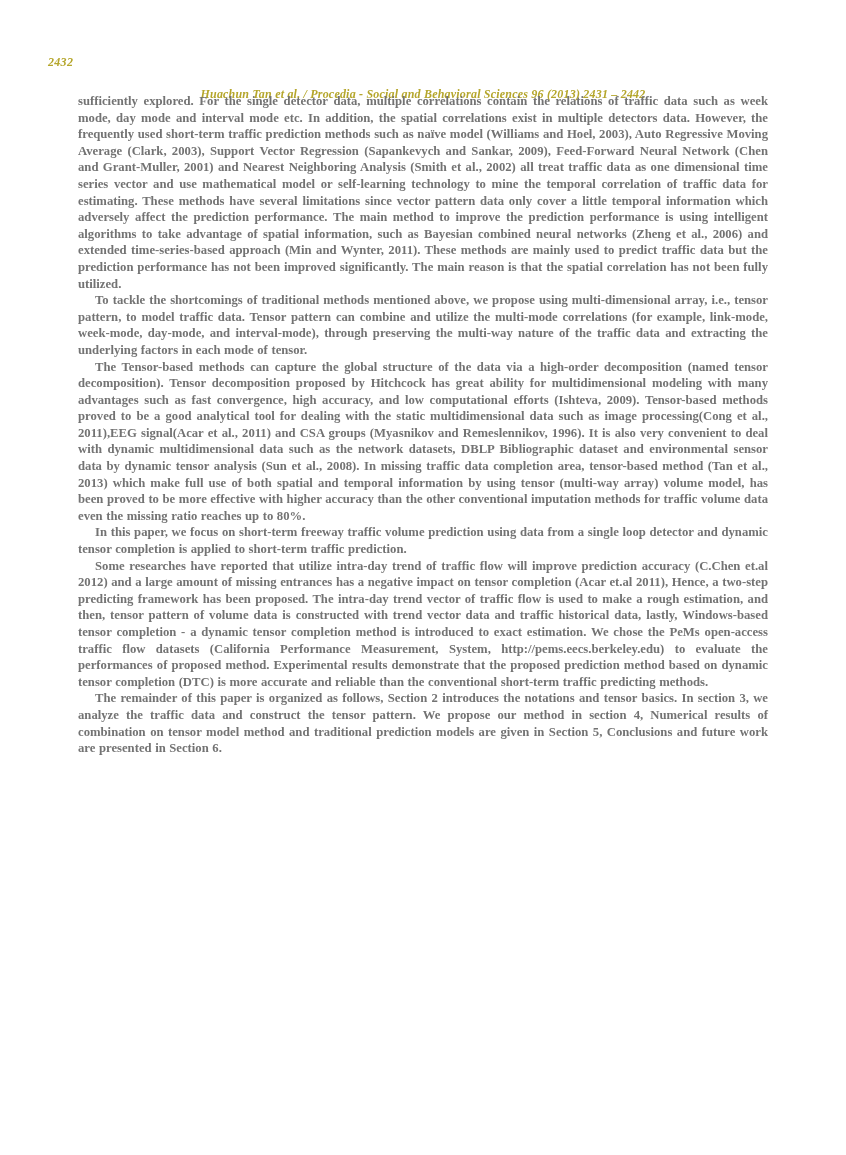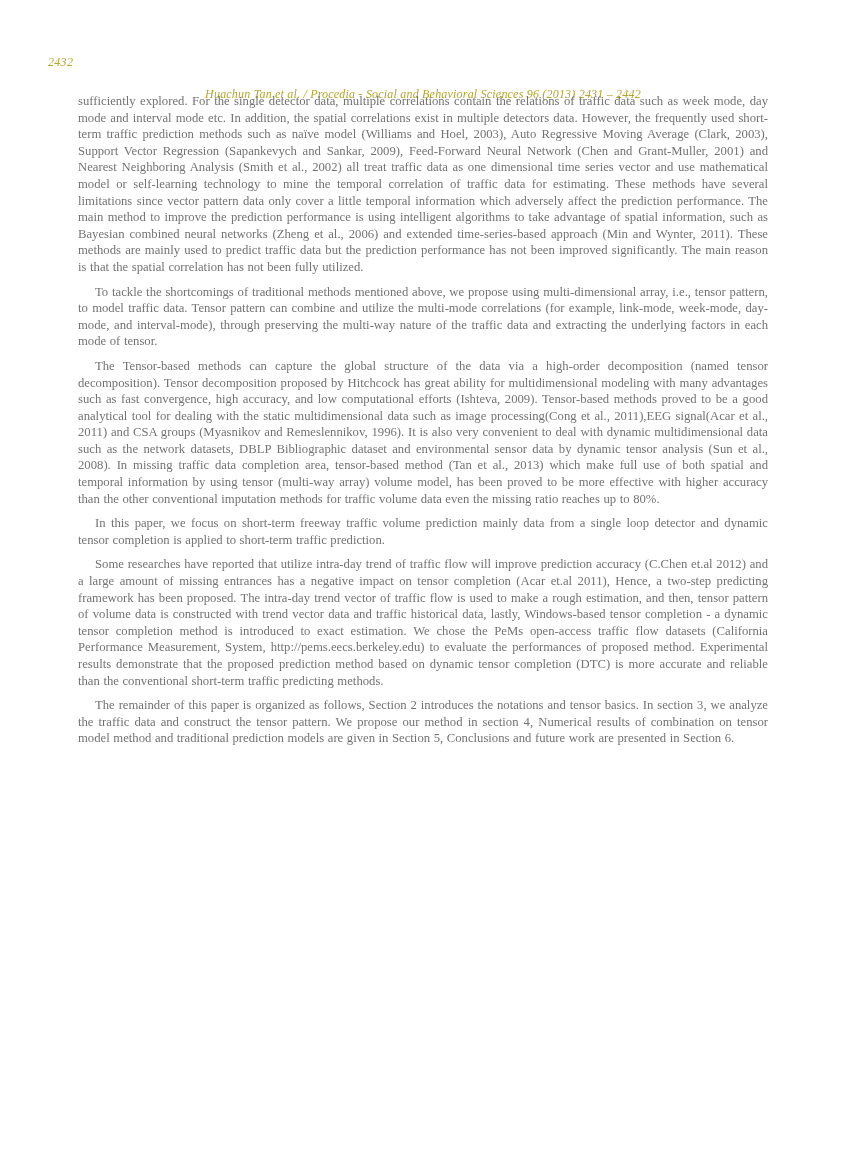--- a/index.html
+++ b/index.html
@@ -8,20 +8,21 @@
     background: #ffffff;
   }
   .page {
     position: relative;
     width: 846px;
     height: 1155px;
     background: #ffffff;
     font-family: "Liberation Serif", "DejaVu Serif", serif;
     color: #1a1a1a;
     overflow: hidden;
+    font-weight: bold;
   }
   .header {
     position: absolute;
     top: 55px;
     left: 48px;
     right: 48px;
     height: 16px;
     font-size: 12px;
     font-style: italic;
   }
@@ -47,35 +48,34 @@
     font-size: 12.7px;
     line-height: 16.6px;
     word-spacing: 0.4px;
   }
   .content p {
     margin: 0;
     padding: 0;
   }
   .content p.indent {
     text-indent: 17px;
-    margin-top: 8px;
   }
 </style>
 </head>
 <body>
 
 <div class="page" style="background: rgb(255, 255, 255);">
 
   <div class="header" style="color: rgb(181, 166, 44);">
     <span class="pagenum">2432</span>
     <span class="runhead">Huachun Tan et al. / Procedia - Social and Behavioral Sciences 96 (2013) 2431 – 2442</span>
   </div>
 
   <div class="content" style="color: #737373;">
     <p>sufficiently explored. For the single detector data, multiple correlations contain the relations of traffic data such as week mode, day mode and interval mode etc. In addition, the spatial correlations exist in multiple detectors data. However, the frequently used short-term traffic prediction methods such as naïve model (Williams and Hoel, 2003), Auto Regressive Moving Average (Clark, 2003), Support Vector Regression (Sapankevych and Sankar, 2009), Feed-Forward Neural Network (Chen and Grant-Muller, 2001) and Nearest Neighboring Analysis (Smith et al., 2002) all treat traffic data as one dimensional time series vector and use mathematical model or self-learning technology to mine the temporal correlation of traffic data for estimating. These methods have several limitations since vector pattern data only cover a little temporal information which adversely affect the prediction performance. The main method to improve the prediction performance is using intelligent algorithms to take advantage of spatial information, such as Bayesian combined neural networks (Zheng et al., 2006) and extended time-series-based approach (Min and Wynter, 2011). These methods are mainly used to predict traffic data but the prediction performance has not been improved significantly. The main reason is that the spatial correlation has not been fully utilized.</p>
     <p class="indent">To tackle the shortcomings of traditional methods mentioned above, we propose using multi-dimensional array, i.e., tensor pattern, to model traffic data. Tensor pattern can combine and utilize the multi-mode correlations (for example, link-mode, week-mode, day-mode, and interval-mode), through preserving the multi-way nature of the traffic data and extracting the underlying factors in each mode of tensor.</p>
     <p class="indent">The Tensor-based methods can capture the global structure of the data via a high-order decomposition (named tensor decomposition). Tensor decomposition proposed by Hitchcock has great ability for multidimensional modeling with many advantages such as fast convergence, high accuracy, and low computational efforts (Ishteva, 2009). Tensor-based methods proved to be a good analytical tool for dealing with the static multidimensional data such as image processing(Cong et al., 2011),EEG signal(Acar et al., 2011) and CSA groups (Myasnikov and Remeslennikov, 1996). It is also very convenient to deal with dynamic multidimensional data such as the network datasets, DBLP Bibliographic dataset and environmental sensor data by dynamic tensor analysis (Sun et al., 2008). In missing traffic data completion area, tensor-based method (Tan et al., 2013) which make full use of both spatial and temporal information by using tensor (multi-way array) volume model, has been proved to be more effective with higher accuracy than the other conventional imputation methods for traffic volume data even the missing ratio reaches up to 80%.</p>
-    <p class="indent">In this paper, we focus on short-term freeway traffic volume prediction mainly data from a single loop detector and dynamic tensor completion is applied to short-term traffic prediction.</p>
+    <p class="indent">In this paper, we focus on short-term freeway traffic volume prediction using data from a single loop detector and dynamic tensor completion is applied to short-term traffic prediction.</p>
     <p class="indent">Some researches have reported that utilize intra-day trend of traffic flow will improve prediction accuracy (C.Chen et.al 2012) and a large amount of missing entrances has a negative impact on tensor completion (Acar et.al 2011), Hence, a two-step predicting framework has been proposed. The intra-day trend vector of traffic flow is used to make a rough estimation, and then, tensor pattern of volume data is constructed with trend vector data and traffic historical data, lastly, Windows-based tensor completion - a dynamic tensor completion method is introduced to exact estimation. We chose the PeMs open-access traffic flow datasets (California Performance Measurement, System, http://pems.eecs.berkeley.edu) to evaluate the performances of proposed method. Experimental results demonstrate that the proposed prediction method based on dynamic tensor completion (DTC) is more accurate and reliable than the conventional short-term traffic predicting methods.</p>
     <p class="indent">The remainder of this paper is organized as follows, Section 2 introduces the notations and tensor basics. In section 3, we analyze the traffic data and construct the tensor pattern. We propose our method in section 4, Numerical results of combination on tensor model method and traditional prediction models are given in Section 5, Conclusions and future work are presented in Section 6.</p>
   </div>
 
 </div>
 
 </body></html>

